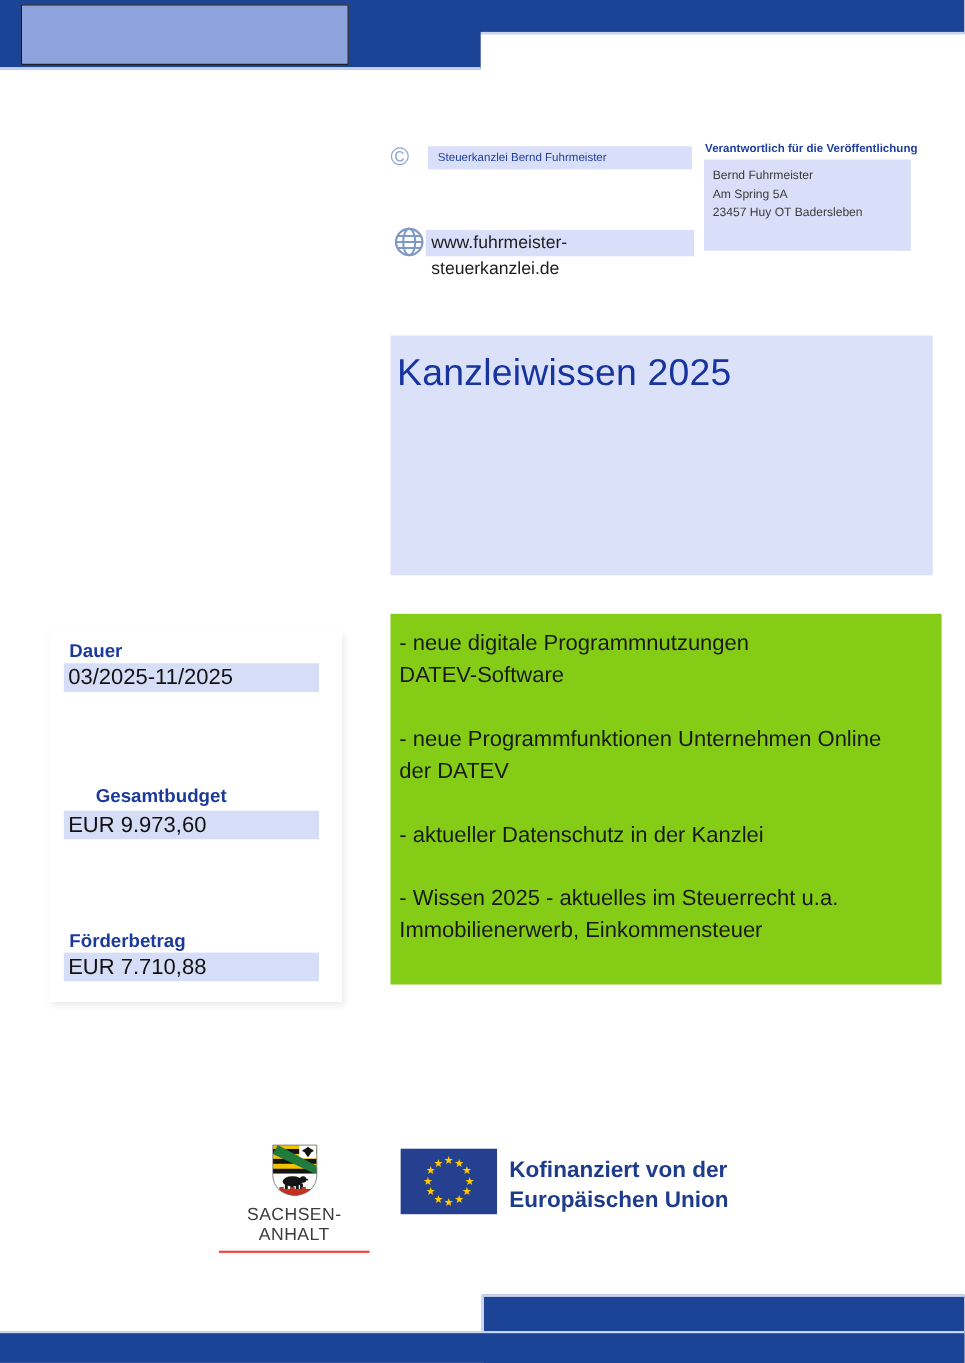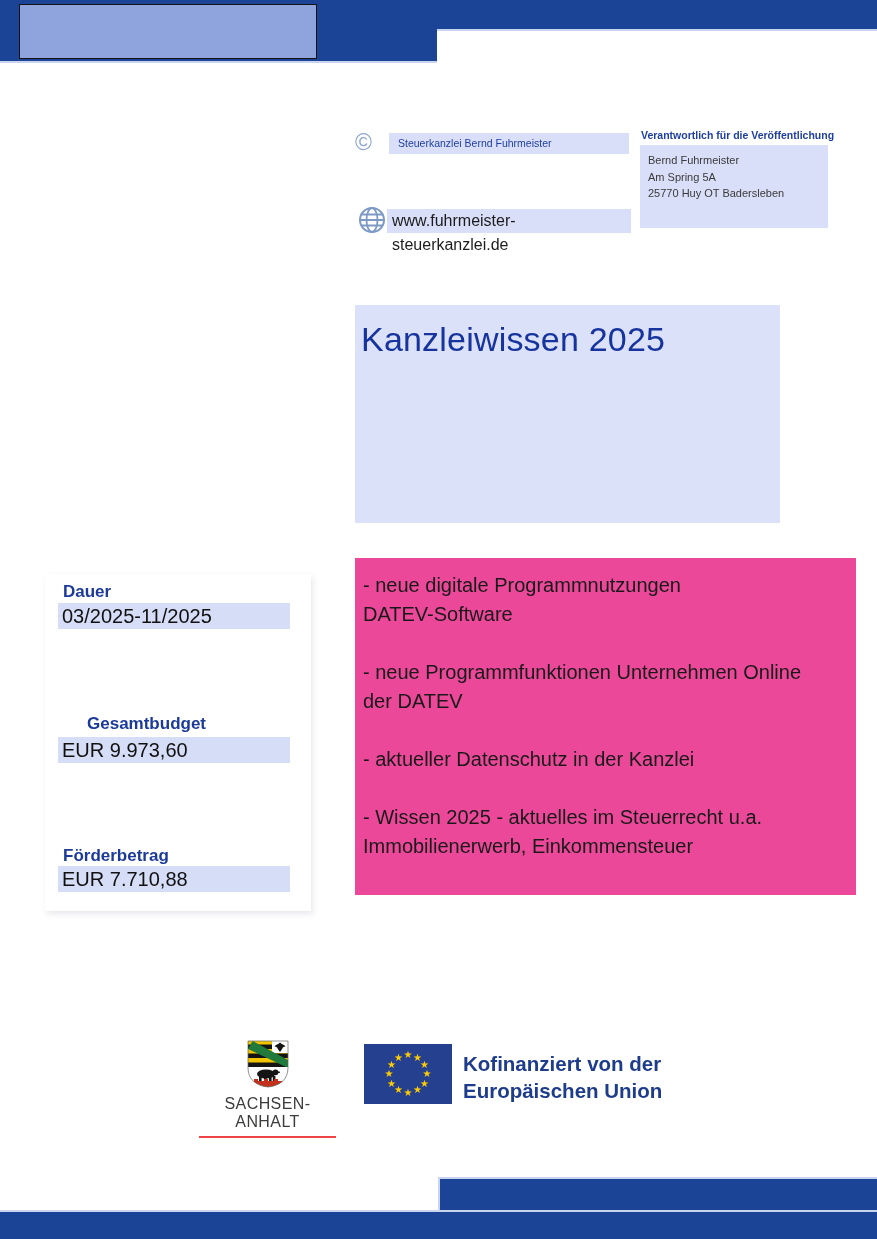--- a/index.html
+++ b/index.html
@@ -16,36 +16,36 @@
   .copyright-box{position:absolute;left:389px;top:133px;width:240px;height:21px;background:#D9DFF8;
                  font-size:10.5px;color:#1F3FA0;line-height:21px;padding-left:9px;box-sizing:border-box;}
   .resp-heading{position:absolute;left:641px;top:129px;width:200px;font-size:10.5px;font-weight:bold;color:#1F3FA0;}
   .resp-box{position:absolute;left:640px;top:145px;width:188px;height:83px;background:#D9DFF8;
             font-size:11px;color:#3A3A3A;line-height:16.5px;padding:7px 8px;box-sizing:border-box;}
   .globe-icon{position:absolute;left:358px;top:206px;width:28px;height:28px;}
   .url-box{position:absolute;left:387px;top:209px;width:244px;height:24px;background:#D9DFF8;
            font-size:16px;color:#1C1C1C;line-height:24px;padding-left:5px;box-sizing:border-box;}
 
   
-  .title-box{position:absolute;left:355px;top:305px;width:425px;height:218px;background:#DBE1F9;box-sizing:border-box;
+  .title-box{position:absolute;left:355px;top:305px;width:493px;height:218px;background:#DBE1F9;box-sizing:border-box;
              padding:15px 10px 0 6px;}
   .title-text{font-size:34px;color:#16339E;letter-spacing:0.2px;}
 
   
   .left-panel{position:absolute;left:45px;top:574px;width:266px;height:337px;background:#FFFFFF;
               box-shadow:2px 3px 6px rgba(90,95,130,0.14);}
   .field-label{position:absolute;left:63px;font-size:17px;font-weight:bold;color:#1B3A9A;}
   .field-strip{position:absolute;left:58px;width:232px;height:26px;background:#D6DDF6;
                font-size:20px;color:#111;line-height:26px;padding-left:4px;box-sizing:border-box;}
   .lbl-1{top:582px;} .val-1{top:603px;}
   .lbl-2{top:714px;margin-left:24px;} .val-2{top:737px;}
   .lbl-3{top:846px;} .val-3{top:866px;}
 
   
-  .content-box{position:absolute;left:355px;top:558px;width:501px;height:337px;background:#ec4899;
+  .content-box{position:absolute;left:355px;top:558px;width:501px;height:337px;background:#84cc16;
                box-sizing:border-box;padding:13px 10px 0 8px;font-size:20px;color:#191919;}
   .content-box p{margin:0 0 29px 0;line-height:29px;white-space:pre-line;}
 
   
   .state-logo{position:absolute;left:199px;top:1040px;width:137px;text-align:center;
               border-bottom:2px solid #ef4444;padding-bottom:5px;}
   .state-logo .label{display:block;margin-top:3px;font-size:16px;color:#3C3C3B;letter-spacing:0.4px;}
   .eu-flag{position:absolute;left:364px;top:1044px;width:88px;height:60px;}
   .eu-text{position:absolute;left:463px;top:1050px;font-size:20.5px;font-weight:bold;color:#1E3C8C;line-height:27px;}
 
@@ -63,21 +63,21 @@
   <div class="top-bar-left"></div>
   <div class="top-accent-box"></div>
 
   <div class="copyright-icon">©</div>
   <div class="copyright-box">Steuerkanzlei Bernd Fuhrmeister</div>
 
   <div class="resp-heading">Verantwortlich für die Veröffentlichung</div>
   <div class="resp-box">
     <div>Bernd Fuhrmeister</div>
     <div>Am Spring 5A</div>
-    <div>25770 Huy OT Badersleben</div>
+    <div>23457 Huy OT Badersleben</div>
   </div>
 
   <svg class="globe-icon" viewBox="0 0 28 28">
     <circle cx="14" cy="14" r="12" fill="#FDFDFD" stroke="#7E99C6" stroke-width="2"></circle>
     <ellipse cx="14" cy="14" rx="5.5" ry="12" fill="none" stroke="#7E99C6" stroke-width="1.8"></ellipse>
     <path d="M3.5,8.5 H24.5 M2,14 H26 M3.5,19.5 H24.5" fill="none" stroke="#7E99C6" stroke-width="1.8"></path>
   </svg>
   <div class="url-box">www.fuhrmeister-steuerkanzlei.de</div>
 
   <div class="title-box">

